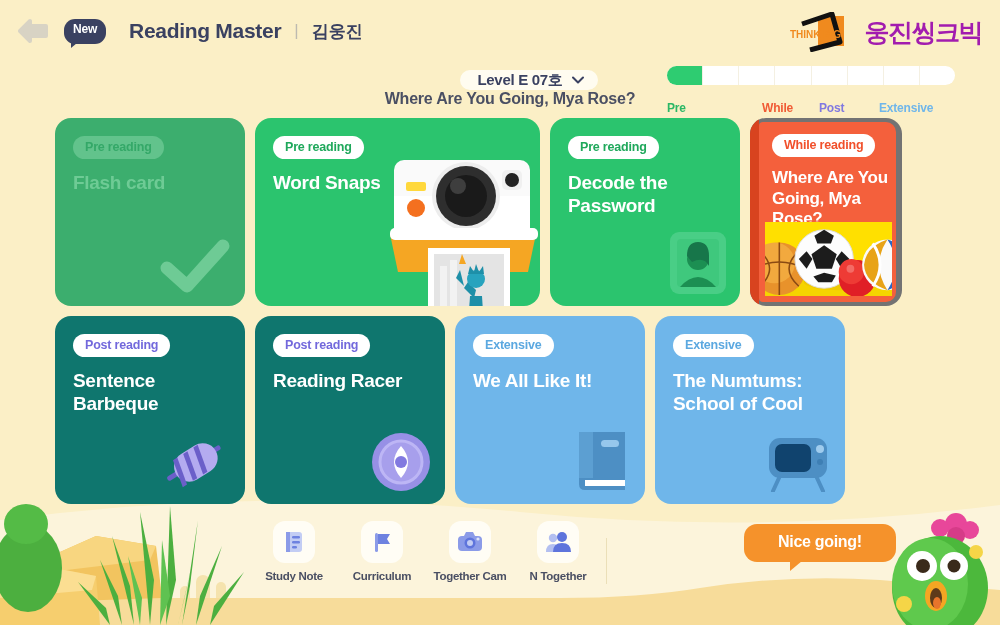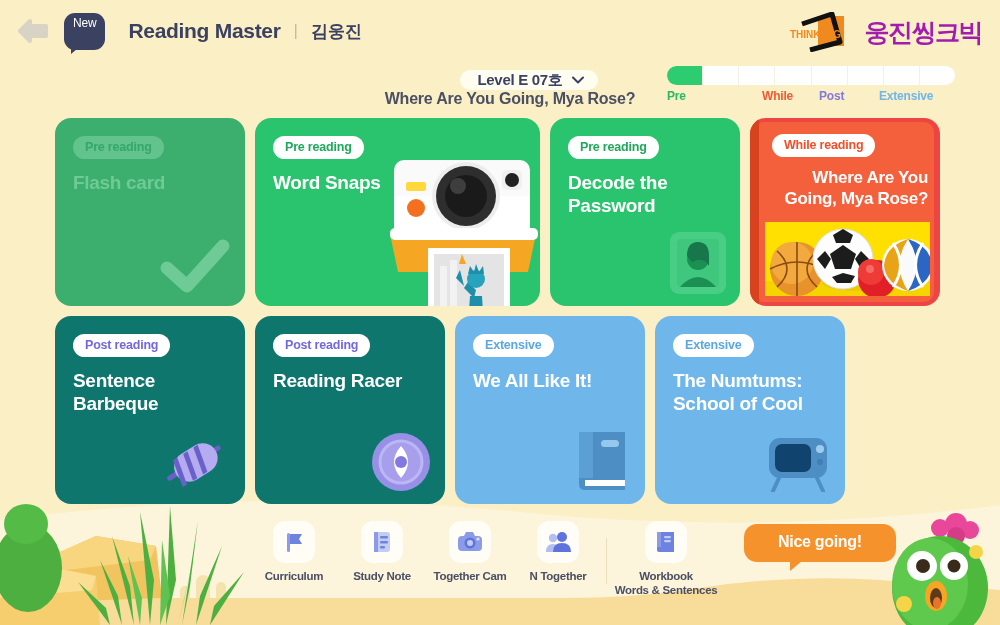--- a/index.html
+++ b/index.html
@@ -14,21 +14,21 @@
   #desert-bg { position:absolute; inset:0; z-index:0; pointer-events:none; }
 
   
   .header {
     position:absolute; top:0; left:0; width:1000px; height:62px;
     display:flex; align-items:center; z-index:5;
   }
   .back-arrow { margin-left:18px; width:30px; height:26px; cursor:pointer; }
   .new-badge {
     margin-left:16px; background:#3A4161; color:#fff;
-    font-size:12px; font-weight:normal; padding:3px 9px 20px;
+    font-size:12px; font-weight:bold; padding:3px 9px 8px;
     border-radius:11px; position:relative; letter-spacing:-0.2px;
   }
   .new-badge::after {
     content:""; position:absolute; left:7px; bottom:-4px;
     border-left:6px solid #3A4161; border-bottom:5px solid transparent;
   }
   .app-title {
     margin-left:23px; font-size:21px; font-weight:bold; color:#3A4161;
     letter-spacing:-0.3px;
   }
@@ -60,21 +60,21 @@
 
   
   .progress-wrap { position:absolute; right:45px; top:66px; width:288px; z-index:5; }
   .progress-bar {
     height:19px; background:#fff; border-radius:10px; overflow:hidden;
     display:flex;
   }
   .pseg { flex:1; border-right:1px solid #F4F0E2; }
   .pseg:last-child { border-right:none; }
   .pseg.on { background:#2ECC71; }
-  .progress-labels { position:relative; height:18px; margin-top:4px; }
+  .progress-labels { position:relative; height:18px; margin-top:16px; }
   .plabel { position:absolute; font-size:12px; font-weight:bold; letter-spacing:-0.2px; }
 
   
   .grid {
     position:absolute; top:118px; left:55px; width:895px; z-index:4;
   }
   .row { display:flex; gap:10px; margin-bottom:10px; }
   .card {
     position:relative; border-radius:16px; overflow:hidden; cursor:pointer;
     height:188px;
@@ -94,21 +94,21 @@
   .card-done .pill { background:#62C38C; color:#34A868; }
   .card-done .ctitle { color:#6ECB95; }
   .card-purple { background:#0f766e;text-decoration:underline; }
   .card-purple .pill { color:#7268DC; }
   .card-blue { background:#6FB6EA; }
   .card-blue .pill { color:#5BA8E0; }
 
   .w-190 { width:190px; } .w-285 { width:285px; }
 
   
-  .card-book { width:190px; background:#ef4444;text-align:right; }
+  .card-book { width:152px; background:#737373; }
   .card-book .spine { position:absolute; left:0; top:0; bottom:0; width:9px; background:#D8431F; }
   .card-book .inner {
     position:absolute; left:9px; top:4px; right:6px; bottom:4px;
     background:#F4603C; border-radius:4px 10px 10px 4px;
   }
   .card-book .pill { top:16px; left:22px; color:#F1502B; }
   .card-book .ctitle { top:50px; left:22px; right:12px; font-size:17px; }
   .card-book .cover-photo {
     position:absolute; left:15px; right:10px; top:104px; bottom:10px;
     background:#FFE000; overflow:hidden;
@@ -397,38 +397,38 @@
       </svg>
     </div>
   </div>
 </div>
 
 <div class="toolbar">
 
   <div class="tool">
     <div class="tool-ico">
       <svg width="24" height="24" viewBox="0 0 24 24">
-        <rect x="5" y="3" width="3" height="19" rx="1.5" fill="#8B9BE8"></rect>
-        <path d="M8 4 L20 4 L17 9 L20 14 L8 14 Z" fill="#6E82E0"></path>
-      </svg>
-    </div>
-    <div class="tool-label">Curriculum</div>
-  </div>
-
-  <div class="tool">
-    <div class="tool-ico">
-      <svg width="24" height="24" viewBox="0 0 24 24">
         <rect x="4" y="2" width="16" height="20" rx="3" fill="#C3CDF4"></rect>
         <rect x="4" y="2" width="4" height="20" fill="#8B9BE8"></rect>
         <rect x="10" y="6" width="8" height="2.4" rx="1.2" fill="#6E82E0"></rect>
         <rect x="10" y="11" width="8" height="2.4" rx="1.2" fill="#6E82E0"></rect>
         <rect x="10" y="16" width="5" height="2.4" rx="1.2" fill="#6E82E0"></rect>
       </svg>
     </div>
     <div class="tool-label">Study Note</div>
+  </div>
+
+  <div class="tool">
+    <div class="tool-ico">
+      <svg width="24" height="24" viewBox="0 0 24 24">
+        <rect x="5" y="3" width="3" height="19" rx="1.5" fill="#8B9BE8"></rect>
+        <path d="M8 4 L20 4 L17 9 L20 14 L8 14 Z" fill="#6E82E0"></path>
+      </svg>
+    </div>
+    <div class="tool-label">Curriculum</div>
   </div>
 
   <div class="tool">
     <div class="tool-ico">
       <svg width="26" height="22" viewBox="0 0 26 22">
         <rect x="1" y="5" width="24" height="15" rx="4" fill="#8B9BE8"></rect>
         <path d="M7 5 L9 1 L16 1 L18 5 Z" fill="#8B9BE8"></path>
         <circle cx="13" cy="12" r="5.5" fill="#5E74DC"></circle>
         <circle cx="13" cy="12" r="3" fill="#C3CDF4"></circle>
         <circle cx="21" cy="8" r="1.6" fill="#DDE3FA"></circle>
@@ -444,33 +444,20 @@
         <path d="M1 21 Q 1 13 8 13 Q 15 13 15 21 Z" fill="#B3BFF0"></path>
         <circle cx="17" cy="6" r="5" fill="#5E74DC"></circle>
         <path d="M8 21 Q 8 12 17 12 Q 26 12 26 21 Z" fill="#5E74DC"></path>
       </svg>
     </div>
     <div class="tool-label">N Together</div>
   </div>
 
   <div class="tool-divider"></div>
 
-  <div class="tool" style="width:110px;">
-    <div class="tool-ico">
-      <svg width="24" height="24" viewBox="0 0 24 24">
-        <path d="M5 2 L20 2 L20 20 L5 20 Z" fill="#6E82E0"></path>
-        <path d="M3 2 L7 2 L7 20 L3 20 Z" fill="#8B9BE8"></path>
-        <path d="M3 17 L20 17 L20 22 L5 22 Q 3 22 3 20 Z" fill="#6E82E0"></path>
-        <rect x="10" y="6" width="7" height="2.2" rx="1.1" fill="#C3CDF4"></rect>
-        <rect x="10" y="10" width="7" height="2.2" rx="1.1" fill="#C3CDF4"></rect>
-      </svg>
-    </div>
-    <div class="tool-label" style="white-space:pre-line;">Workbook
-Words &amp; Sentences</div>
-  </div>
 </div>
 
 <div class="bubble">Nice going!</div>
 
 <svg class="cactus" width="122" height="120" viewBox="0 0 122 120">
 
   <g>
     <circle cx="78" cy="16" r="11" fill="#E8479A"></circle>
     <circle cx="62" cy="20" r="9" fill="#E8479A"></circle>
     <circle cx="92" cy="22" r="9" fill="#E8479A"></circle>

